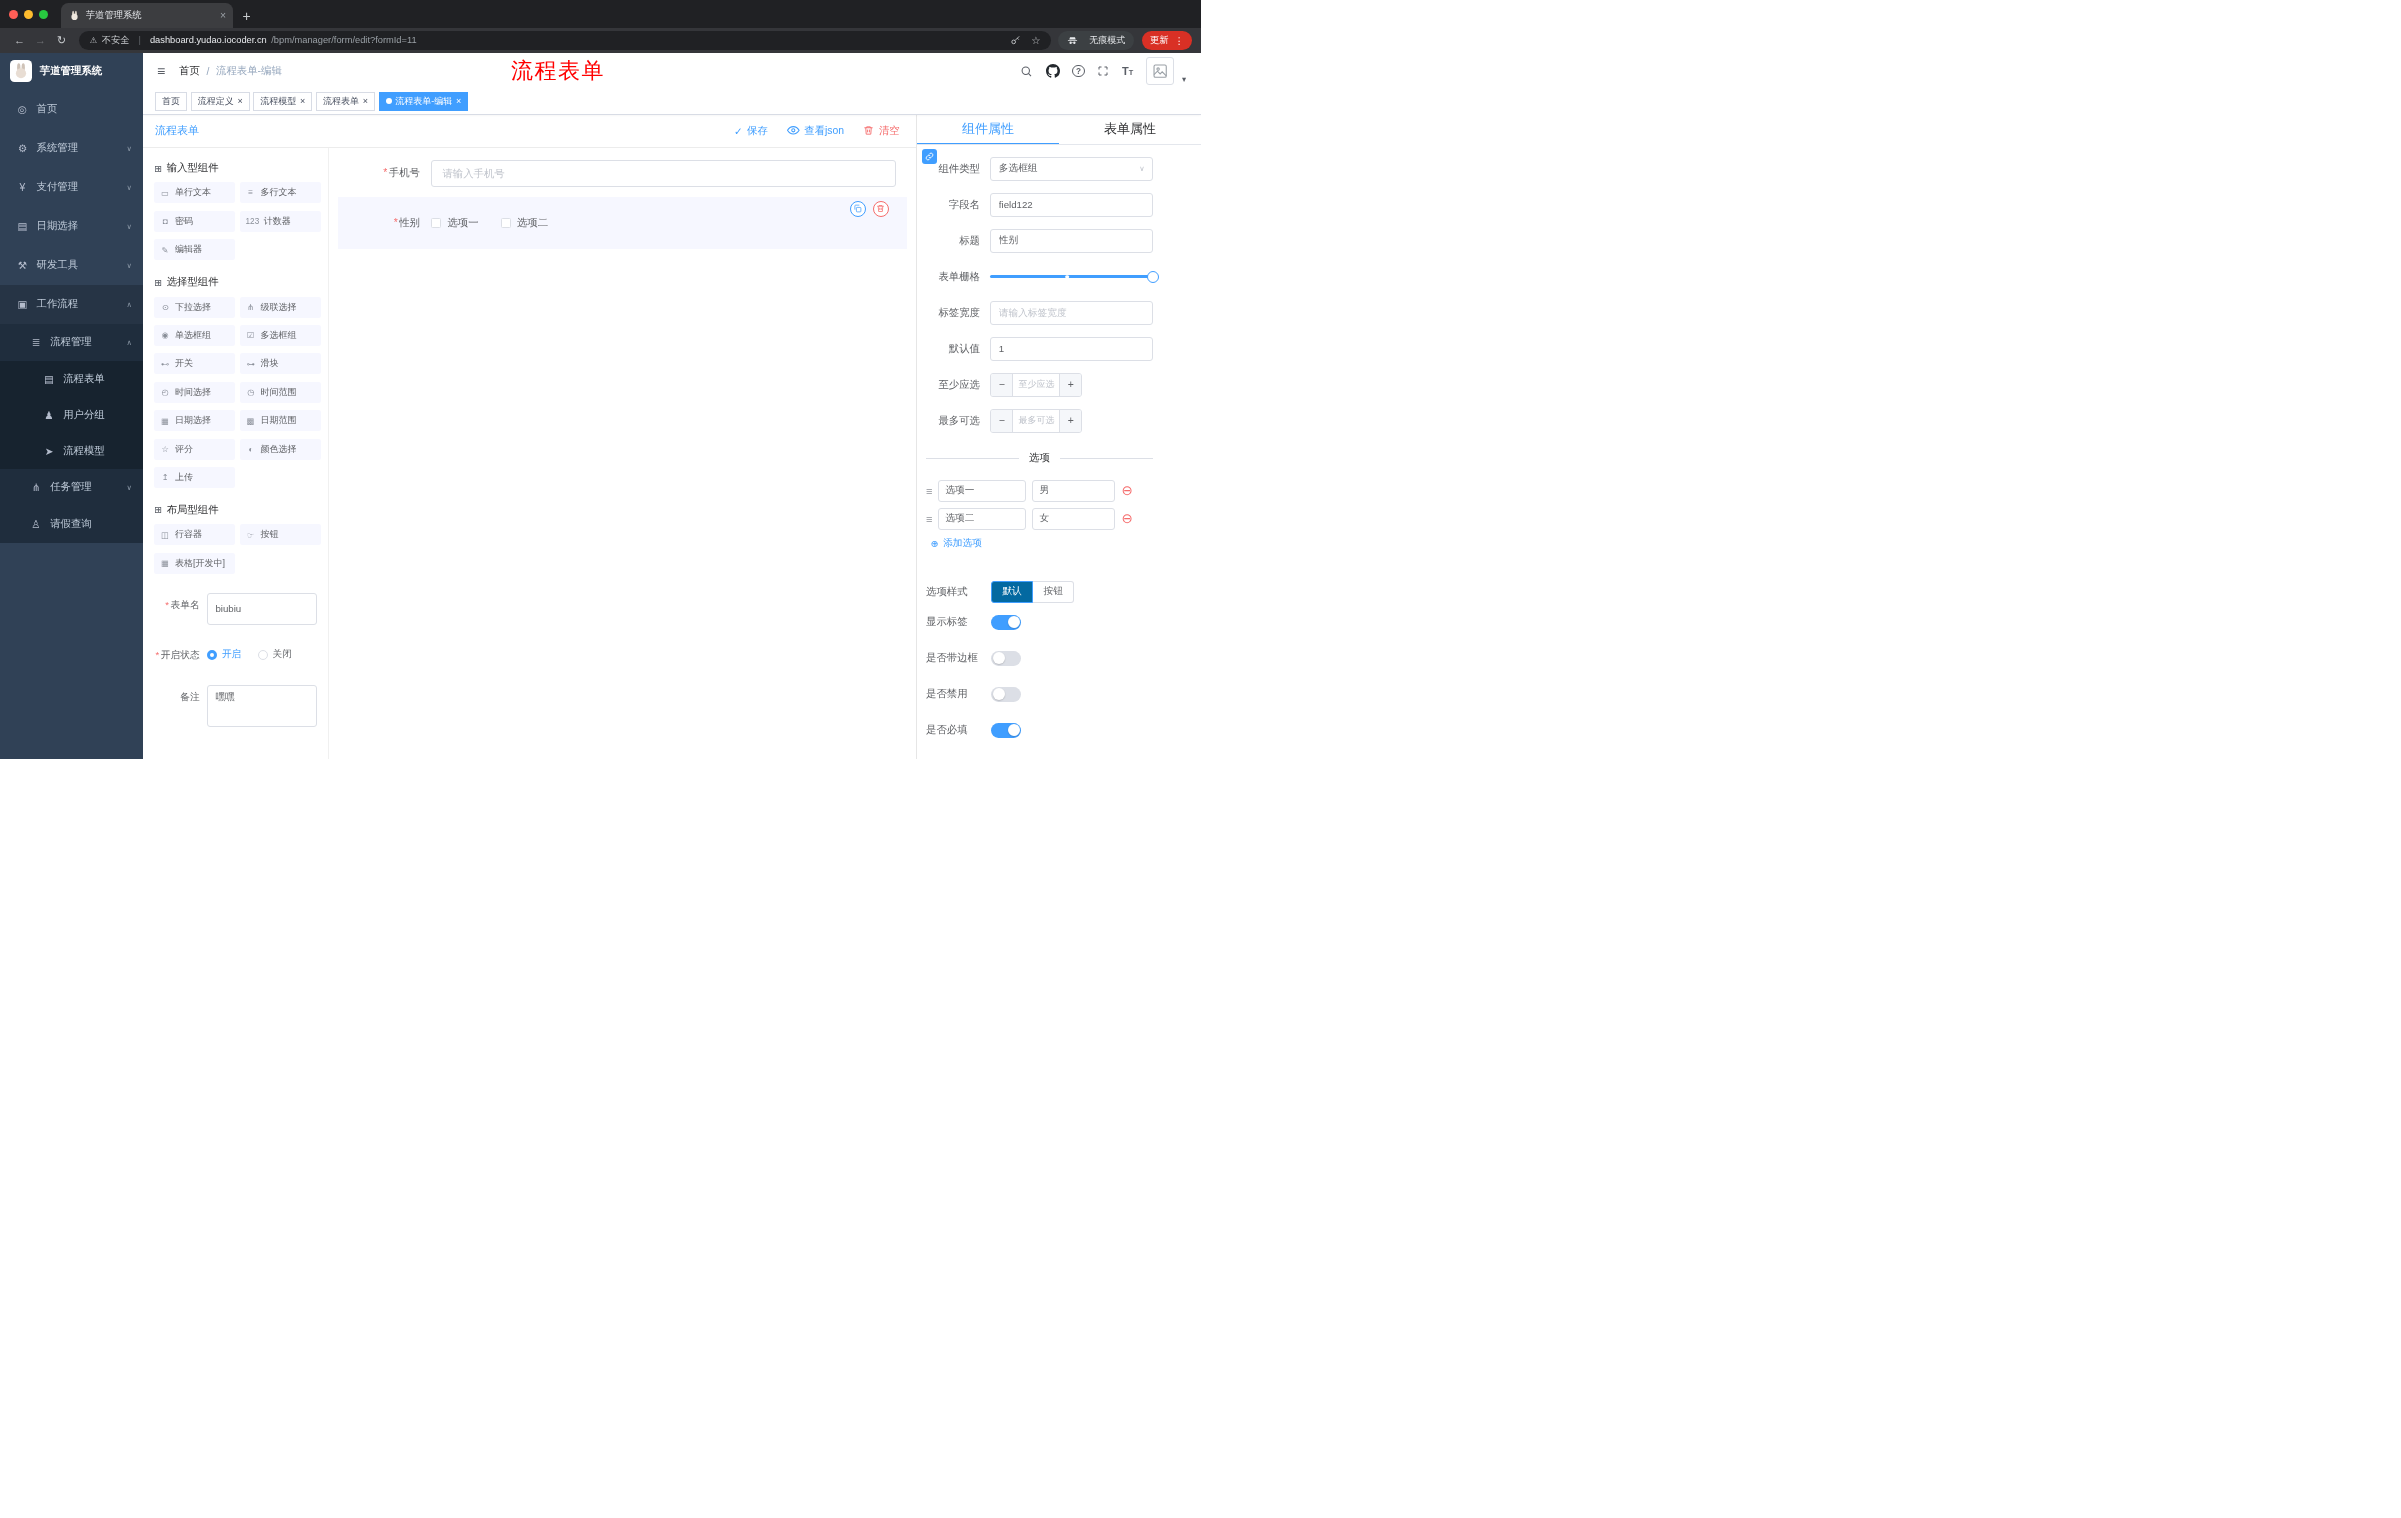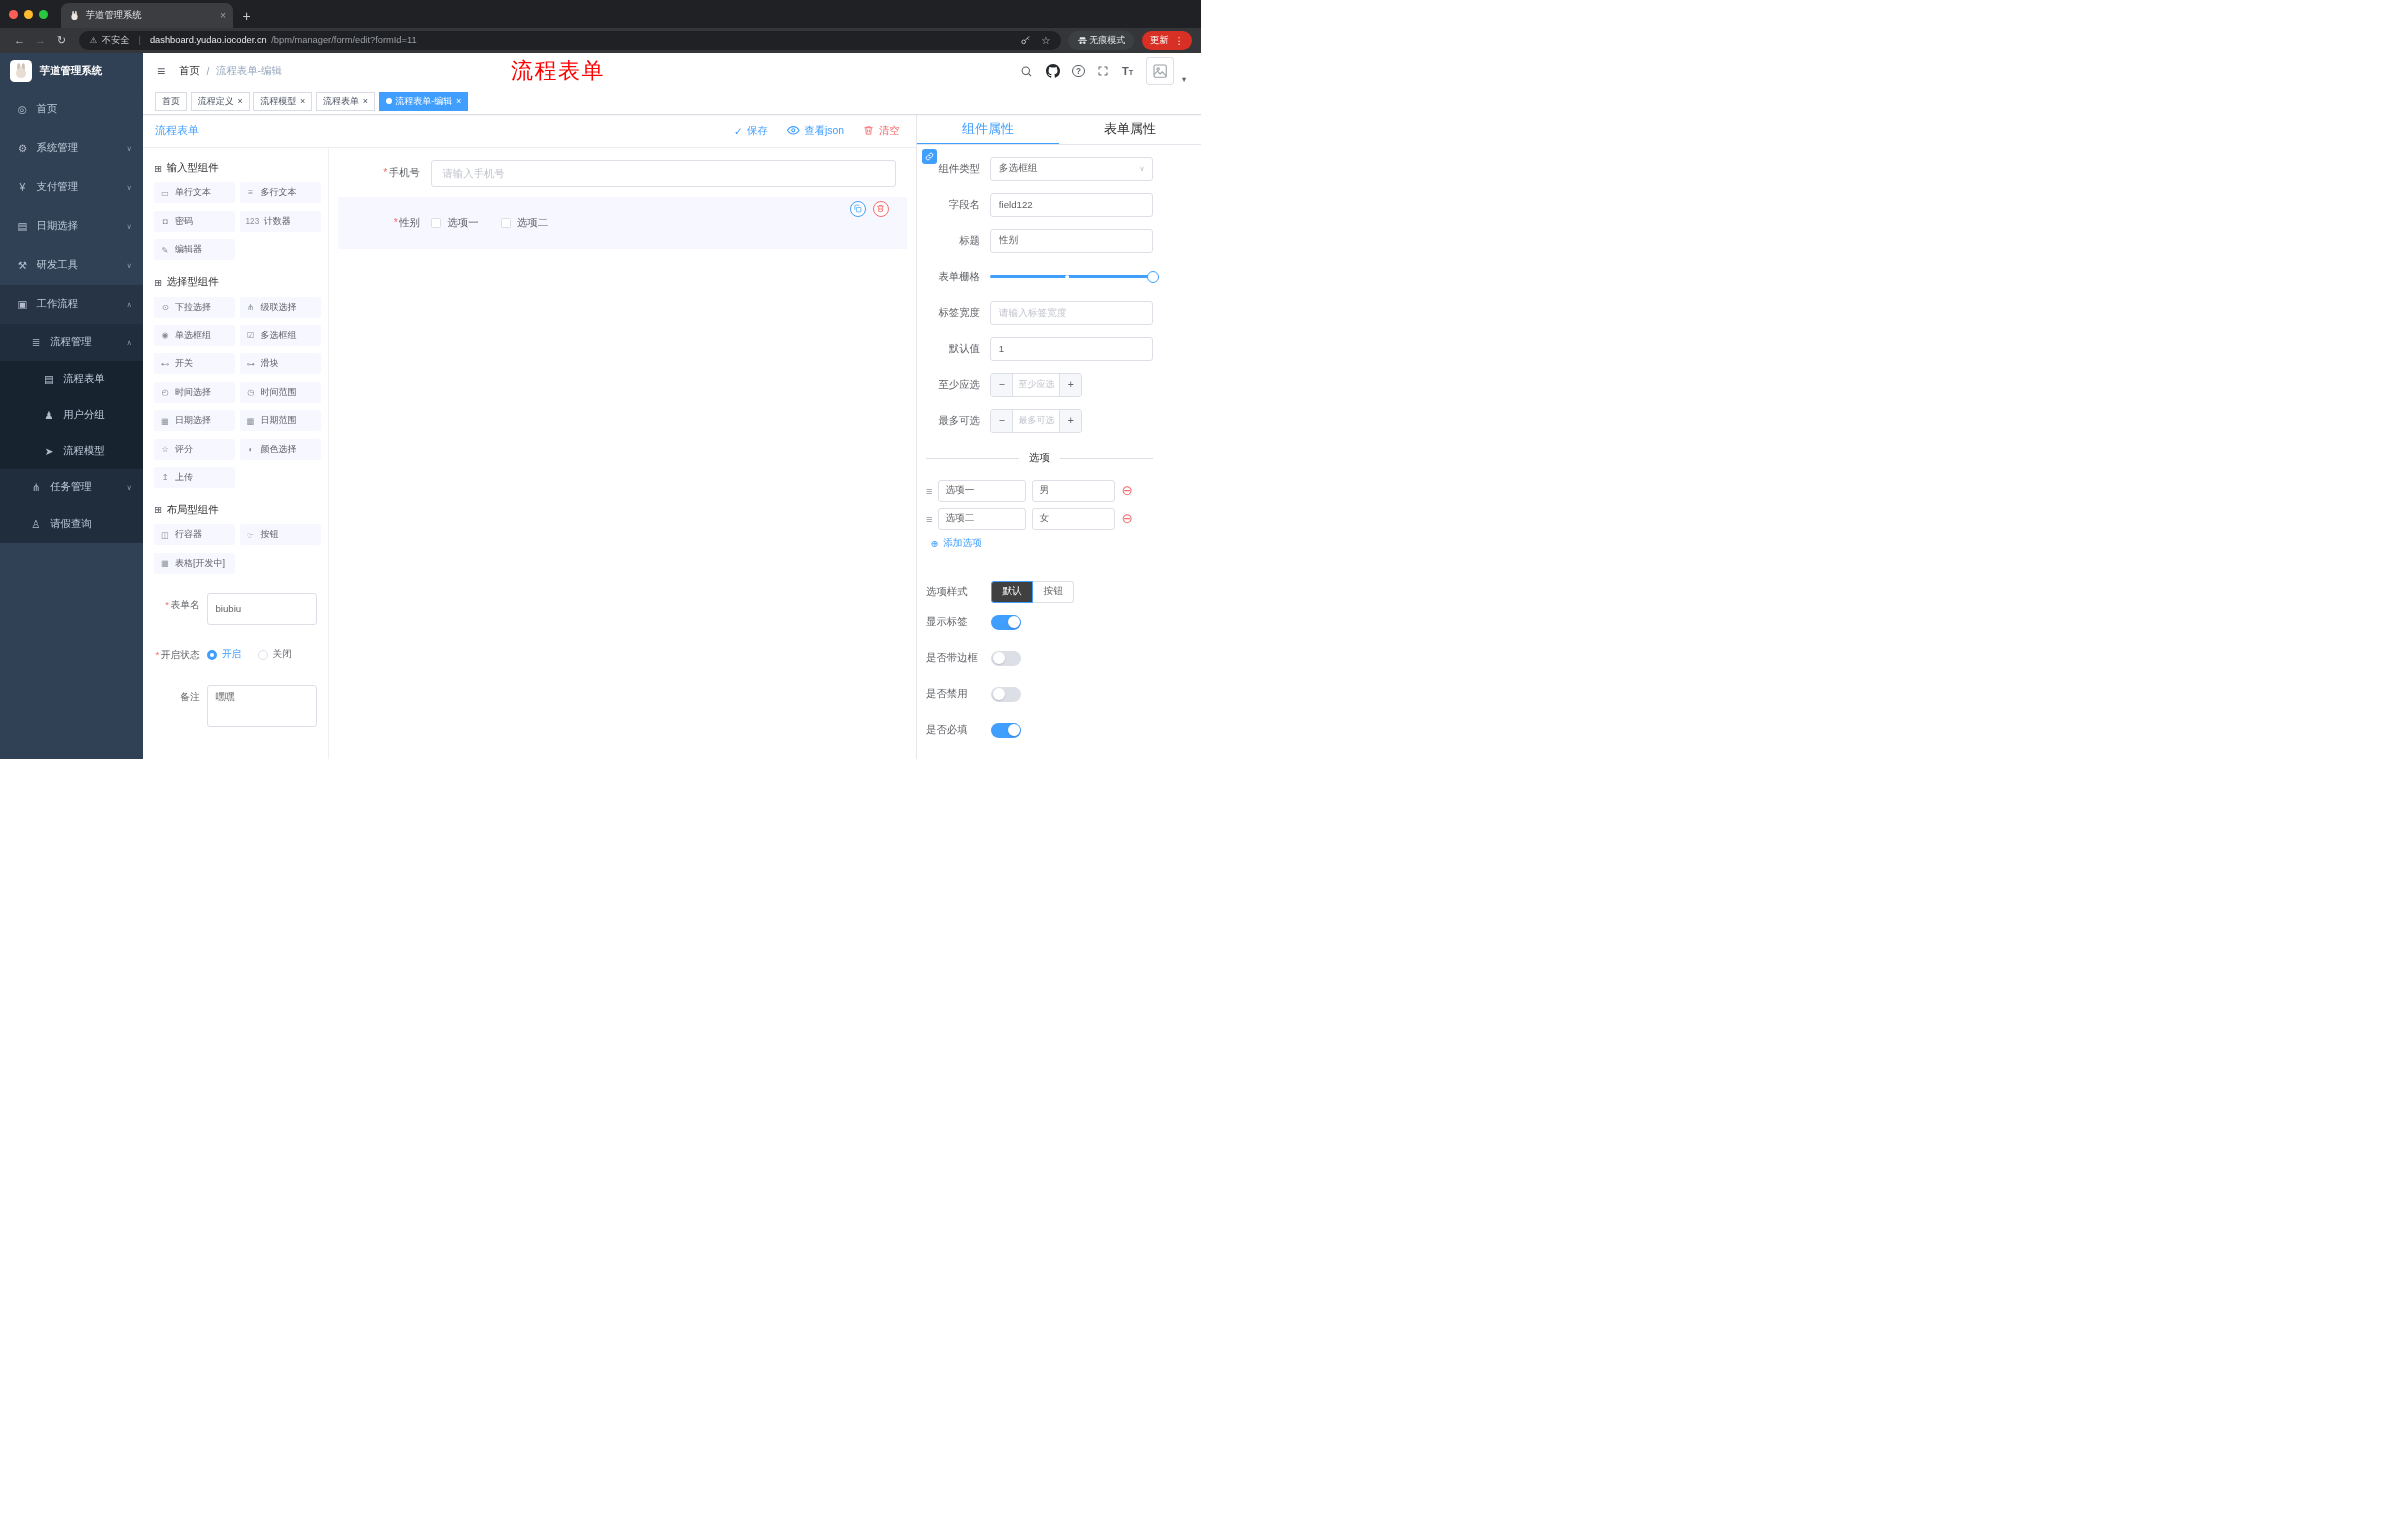--- a/index.html
+++ b/index.html
@@ -20,21 +20,21 @@
   .nav-btn { width:21px; text-align:center; color:#c7cacd; font-size:11px; cursor:pointer; }
   .nav-btn.disabled { color:#6f7276; }
   .omnibox { flex:1; height:19.3px; margin:0 7.4px; background:#202124; border-radius:9.7px; display:flex; align-items:center; padding:0 10.4px; color:#e8eaed; font-size:9.3px; gap:4.5px; }
   .sec-icon { color:#c7cacd; font-size:8.2px; }
   .sec-label { color:#c7cacd; }
   .omni-sep { color:#5f6368; margin:0 4.5px; }
   .url-domain { color:#e8eaed; }
   .url-path { color:#9aa0a6; }
   .omni-right { margin-left:auto; display:flex; align-items:center; gap:10.4px; color:#c7cacd; }
   .star { font-size:10.4px; }
-  .incognito { display:flex; align-items:center; gap:1px; background:#3c4043; border-radius:9.7px; padding:3px 9px; color:#e8eaed; font-size:9px; margin-right:7.4px; white-space:nowrap; }
+  .incognito { display:flex; align-items:center; gap:11px; background:#3c4043; border-radius:9.7px; padding:3px 9px; color:#e8eaed; font-size:9px; margin-right:7.4px; white-space:nowrap; }
   .update-pill { background:#d93025; color:#fff; border-radius:9.7px; height:18.6px; display:flex; align-items:center; padding:0 8.2px; gap:6px; font-size:9.3px; cursor:pointer; white-space:nowrap; }
 
   
   .app { flex:1; display:flex; min-height:0; }
   .sidebar { width:143px; background:#304156; color:#bfcbd9; flex-shrink:0; overflow:hidden; }
   .logo-row { height:37px; display:flex; align-items:center; gap:7.4px; padding-left:10.4px; }
   .logo-img { width:22px; height:22px; background:#fff; border-radius:4.5px; display:flex; align-items:center; justify-content:center; }
   .logo-text { color:#fff; font-size:10.4px; font-weight:bold; }
   .mi { display:flex; align-items:center; gap:8.2px; font-size:10.4px; cursor:pointer; }
   .mi.l1 { height:39px; padding-left:16.3px; }
@@ -147,21 +147,21 @@
   .opt-input { height:22px; border:0.7px solid #dcdfe6; border-radius:3px; padding:0 6px; font-size:9.7px; color:#606266; outline:none; background:#fff; }
   .opt-name { width:88px; }
   .opt-value { width:83px; }
   .opt-remove { color:#f56c6c; font-size:13.4px; cursor:pointer; line-height:1; }
   .add-option { display:flex; align-items:center; gap:4.5px; color:#409eff; font-size:9.7px; margin:7.4px 0 0 4.5px; cursor:pointer; }
   .style-row { margin-top:31px; }
   .seg { display:flex; }
   .seg-btn { height:22px; padding:0 10.4px; border:0.7px solid #dcdfe6; font-size:9.7px; display:flex; align-items:center; background:#fff; color:#606266; cursor:pointer; }
   .seg-btn.first { border-radius:3px 0 0 3px; }
   .seg-btn.last { border-radius:0 3px 3px 0; border-left:none; }
-  .seg-btn.active { background:#404040; border-color:#409eff; color:#fff; }
+  .seg-btn.active { background:#0369a1; border-color:#409eff; color:#fff; }
   .sw-row { margin-bottom:21px; display:flex; align-items:center; }
   .sw { width:30px; height:15px; border-radius:7.4px; position:relative; cursor:pointer; flex-shrink:0; }
   .sw.on { background:#409eff; } .sw.off { background:#dcdfe6; }
   .sw .knob { position:absolute; top:1.5px; width:12px; height:12px; border-radius:50%; background:#fff; box-shadow:0 0.7px 1.5px rgba(0,0,0,.2); }
   .sw.on .knob { right:1.5px; } .sw.off .knob { left:1.5px; }
   svg { display:block; }
 </style>
 </head>
 <body>
 

